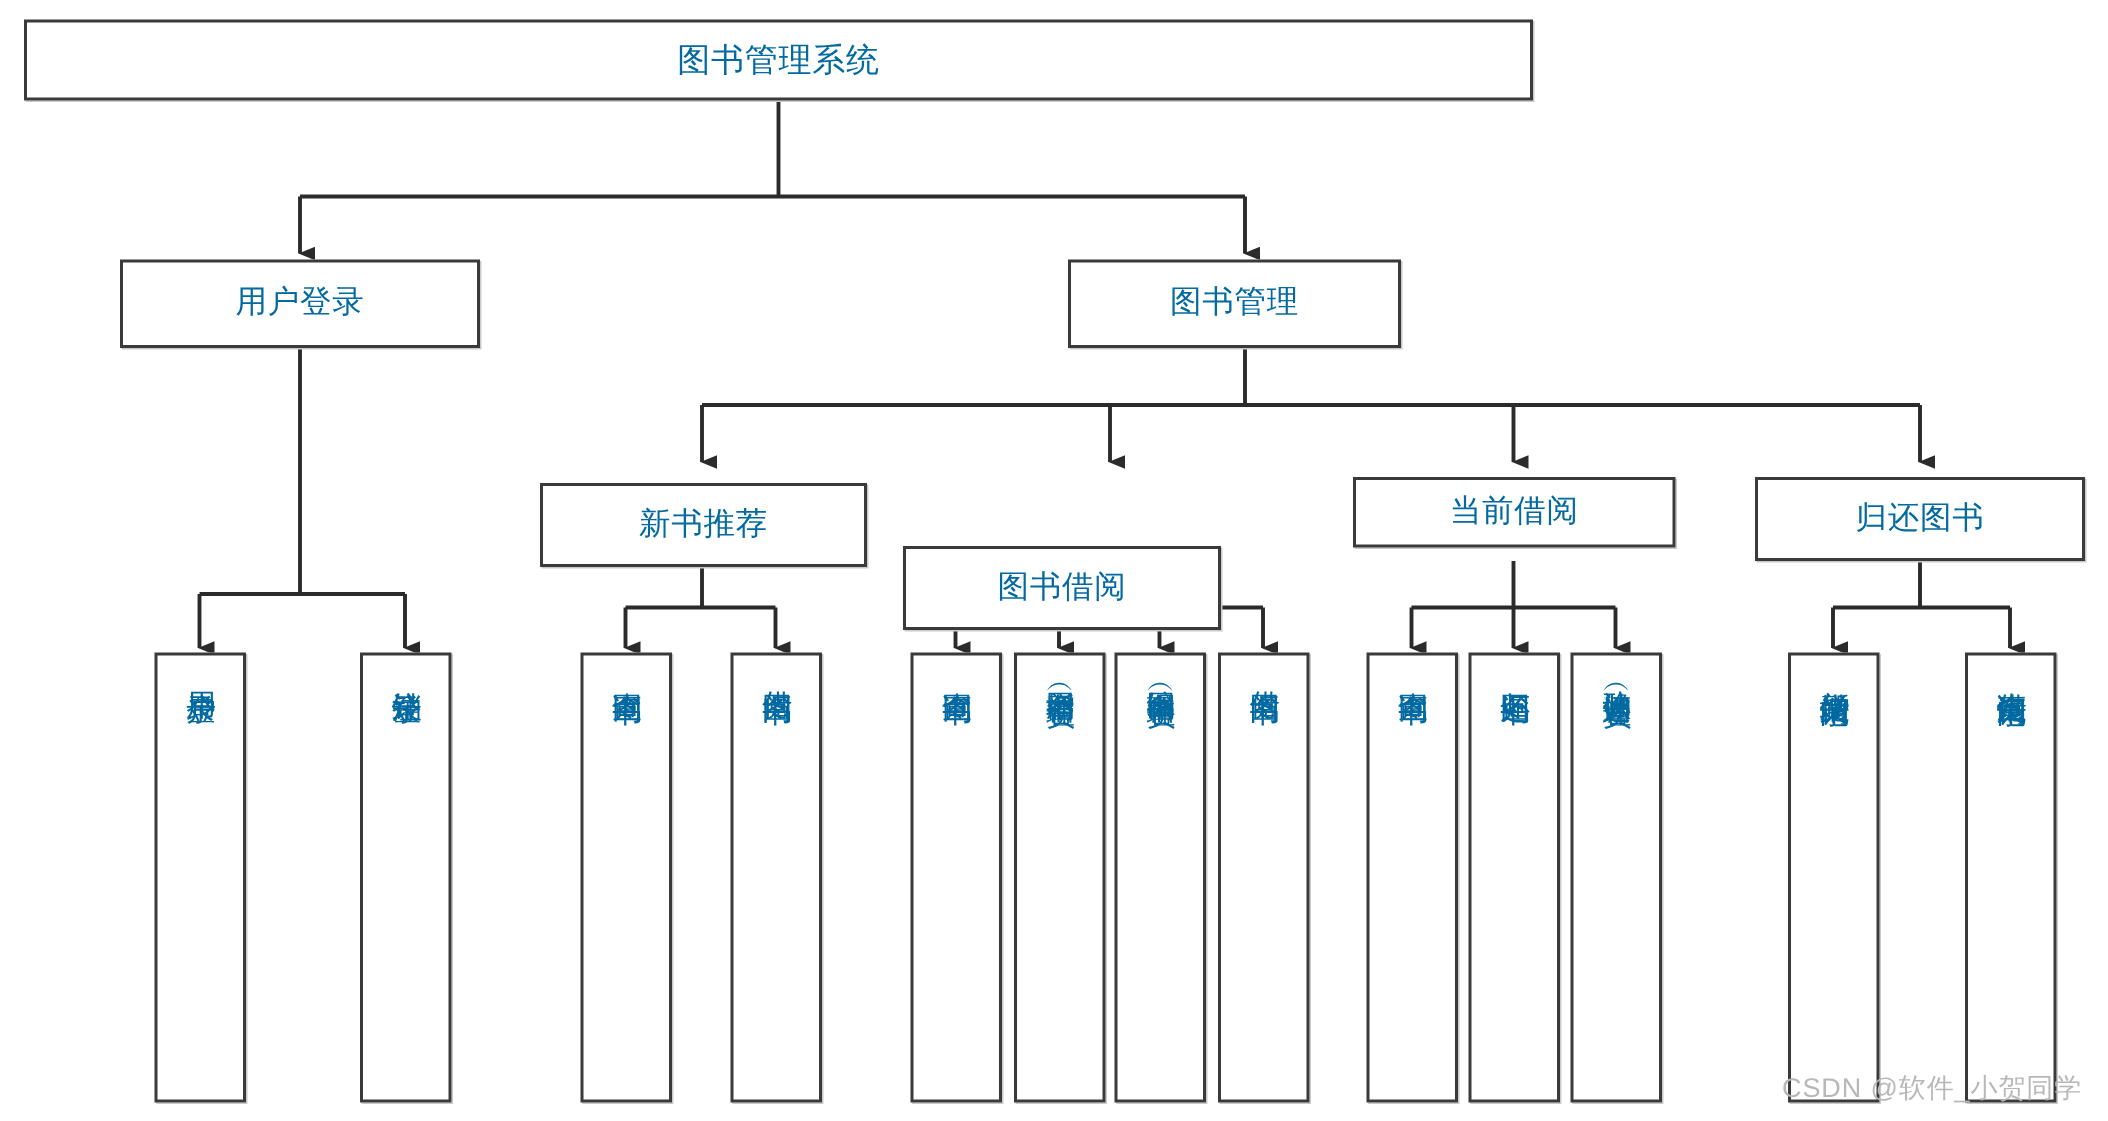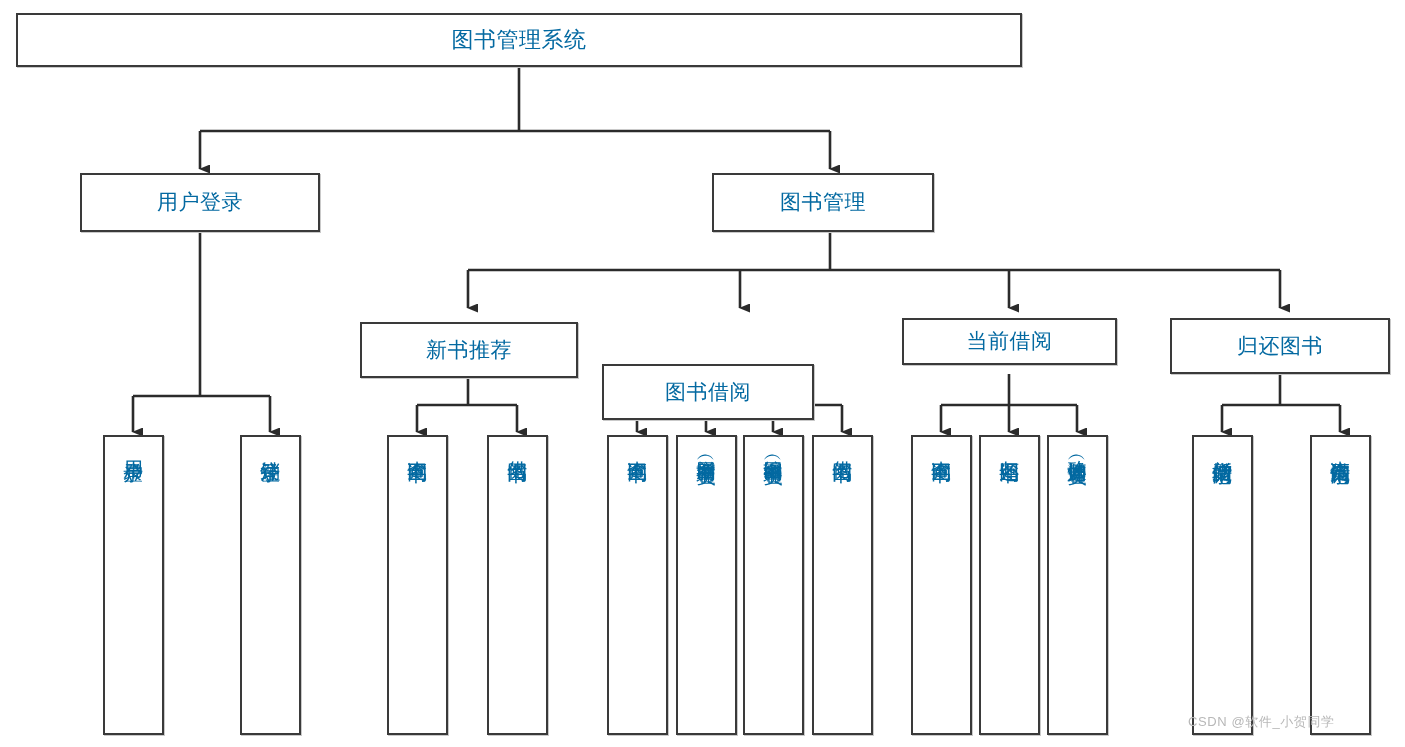--- a/index.html
+++ b/index.html
@@ -64,21 +64,21 @@
     white-space: normal;
     max-height: 100%;
   }
   .node.vertical.tall-text .label {
     font-size: 19px;
   }
   .watermark {
     position: absolute;
     left: 1188px;
     top: 713px;
-    font-size: 13px;
+    font-size: 18px;
     color: #b8b8b8;
     letter-spacing: 0.6px;
     white-space: nowrap;
     z-index: 3;
     font-family: "Liberation Sans", "DejaVu Sans", sans-serif;
   }
 </style>
 </head>
 <body>
 

